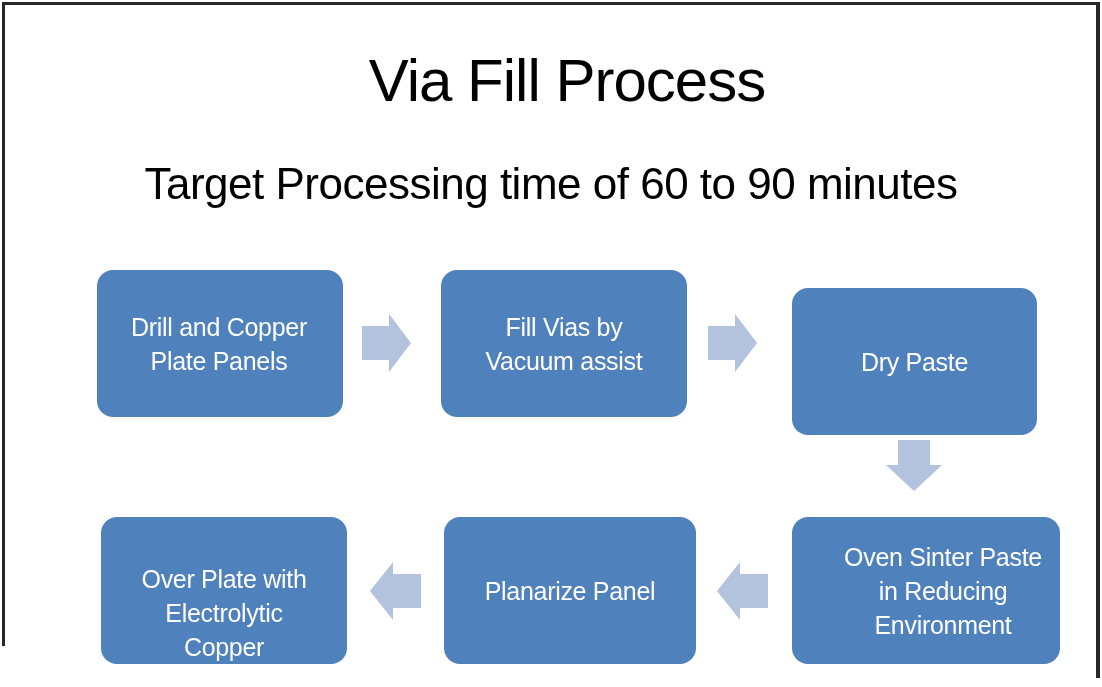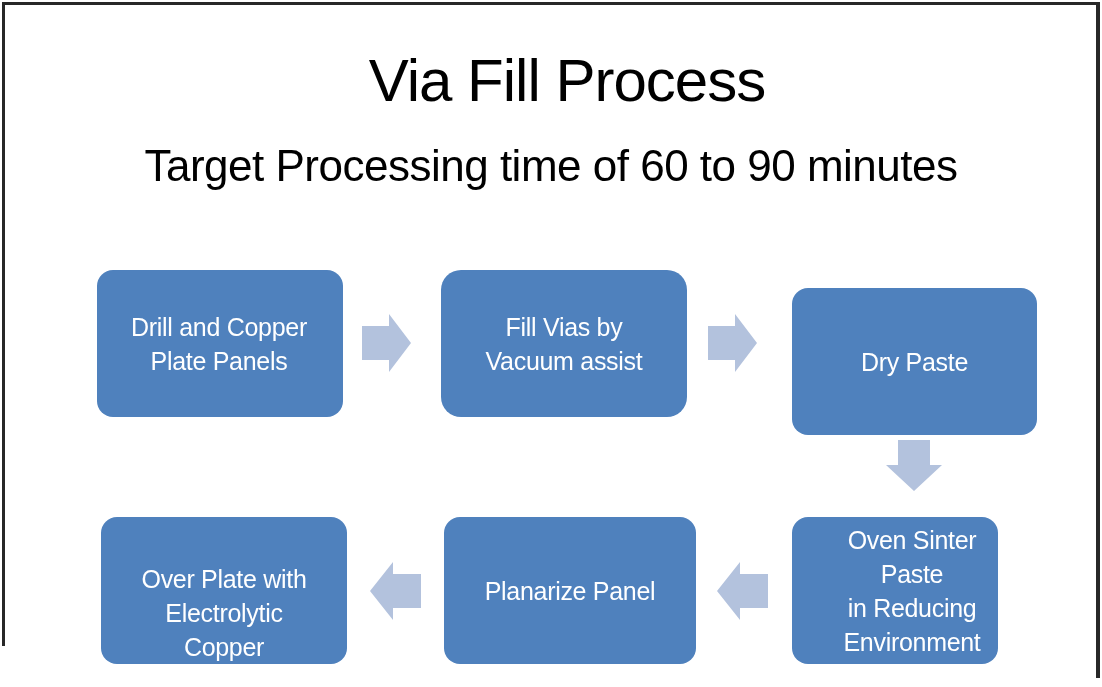--- a/index.html
+++ b/index.html
@@ -28,21 +28,21 @@
     margin: 16px;
     text-align: center;
     font-size: 60px;
     font-weight: normal;
     letter-spacing: -1px;
     line-height: 66px;
     color: var(--color-title-text, #000000);
   }
   .subtitle {
     position: absolute;
-    left: 0; top: 140px; width: 1102px;
+    left: 0; top: 158px; width: 1102px;
     margin: 0;
     text-align: center;
     font-size: 44px;
     font-weight: normal;
     letter-spacing: -0.5px;
     line-height: 52px;
     color: var(--color-title-text, #000000);
   }
 
   
@@ -60,23 +60,23 @@
   }
   .step-label {
     color: var(--color-step-text, #ffffff);
     font-size: 25px;
     letter-spacing: -0.3px;
     line-height: 34px;
     text-align: center;
     white-space: pre-line;
   }
   .step-1 { left: 97px;  top: 270px; padding-left: 8px; }
-  .step-2 { left: 441px; top: 270px; border-radius: 20px; }
+  .step-2 { left: 441px; top: 270px; }
   .step-3 { left: 792px; top: 270px; width: 245px; margin-top: 18px; }
-  .step-4 { left: 792px; top: 517px; width: 206px; padding-left: 44px; }
+  .step-4 { left: 792px; top: 517px; width: 268px; padding-left: 44px; }
   .step-5 { left: 444px; top: 517px; width: 252px; }
   .step-6 { left: 101px;  top: 517px; align-items: flex-end; }
 
   
   .arrow { position: absolute; display: block; }
   .arrow polygon { fill: var(--color-arrow, #b3c2dd); }
   .arrow-r1   { left: 362px; top: 313px; }
   .arrow-r2   { left: 708px; top: 313px; }
   .arrow-down { left: 884px; top: 440px; }
   .arrow-l1   { left: 716px; top: 561px; }

